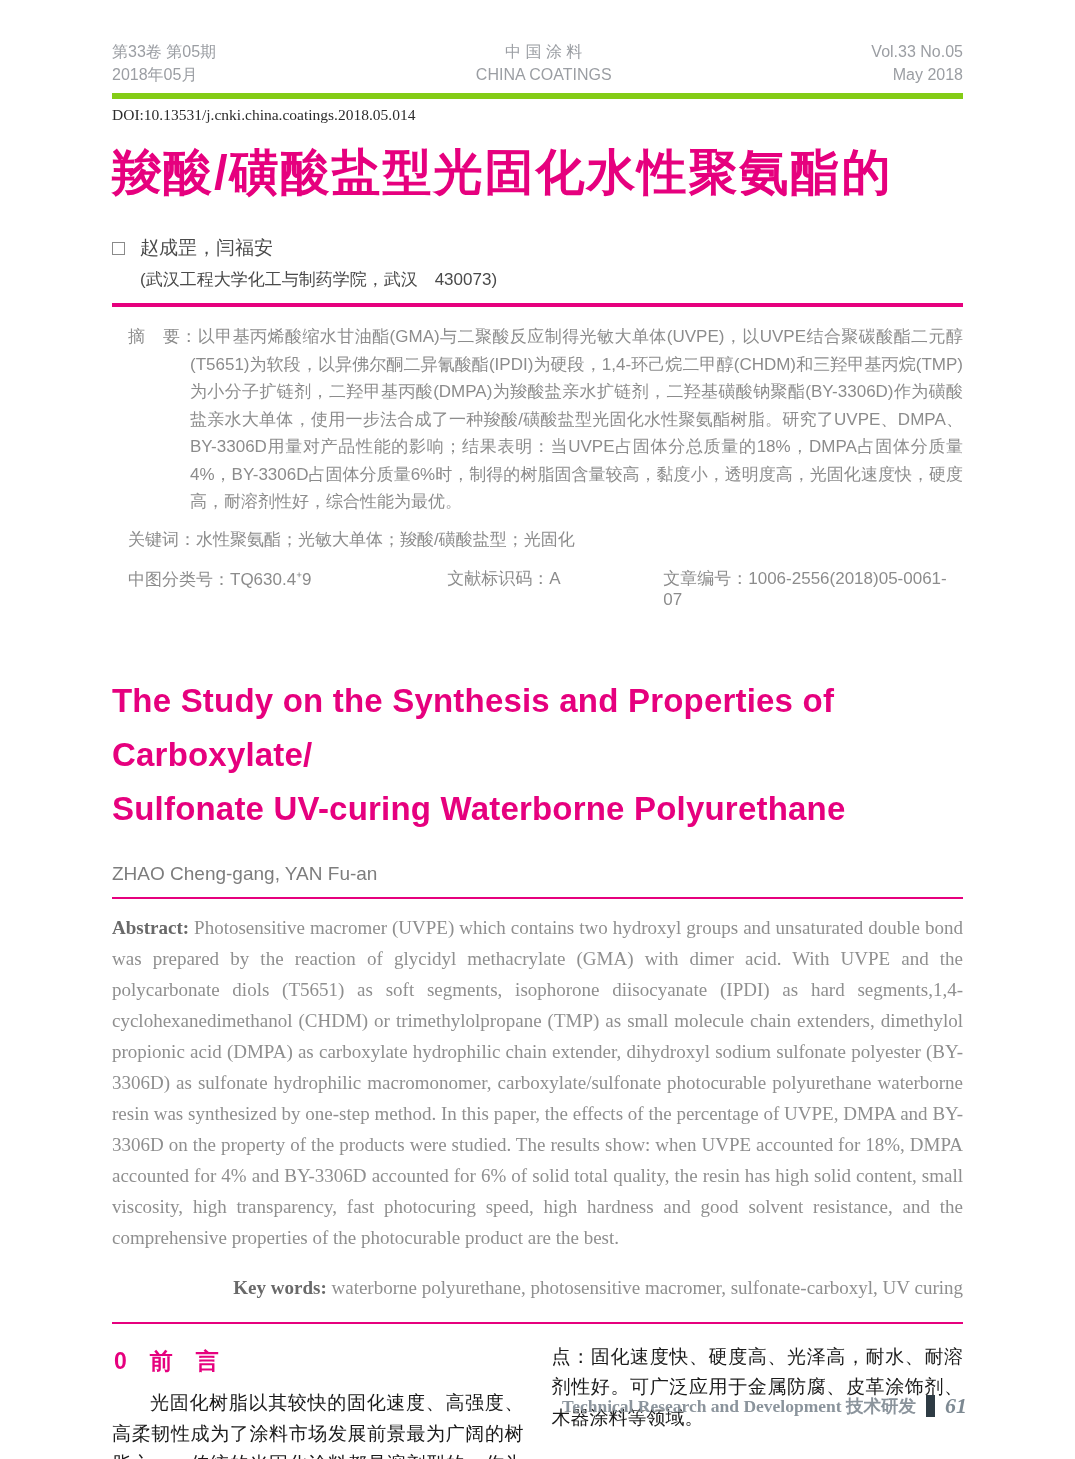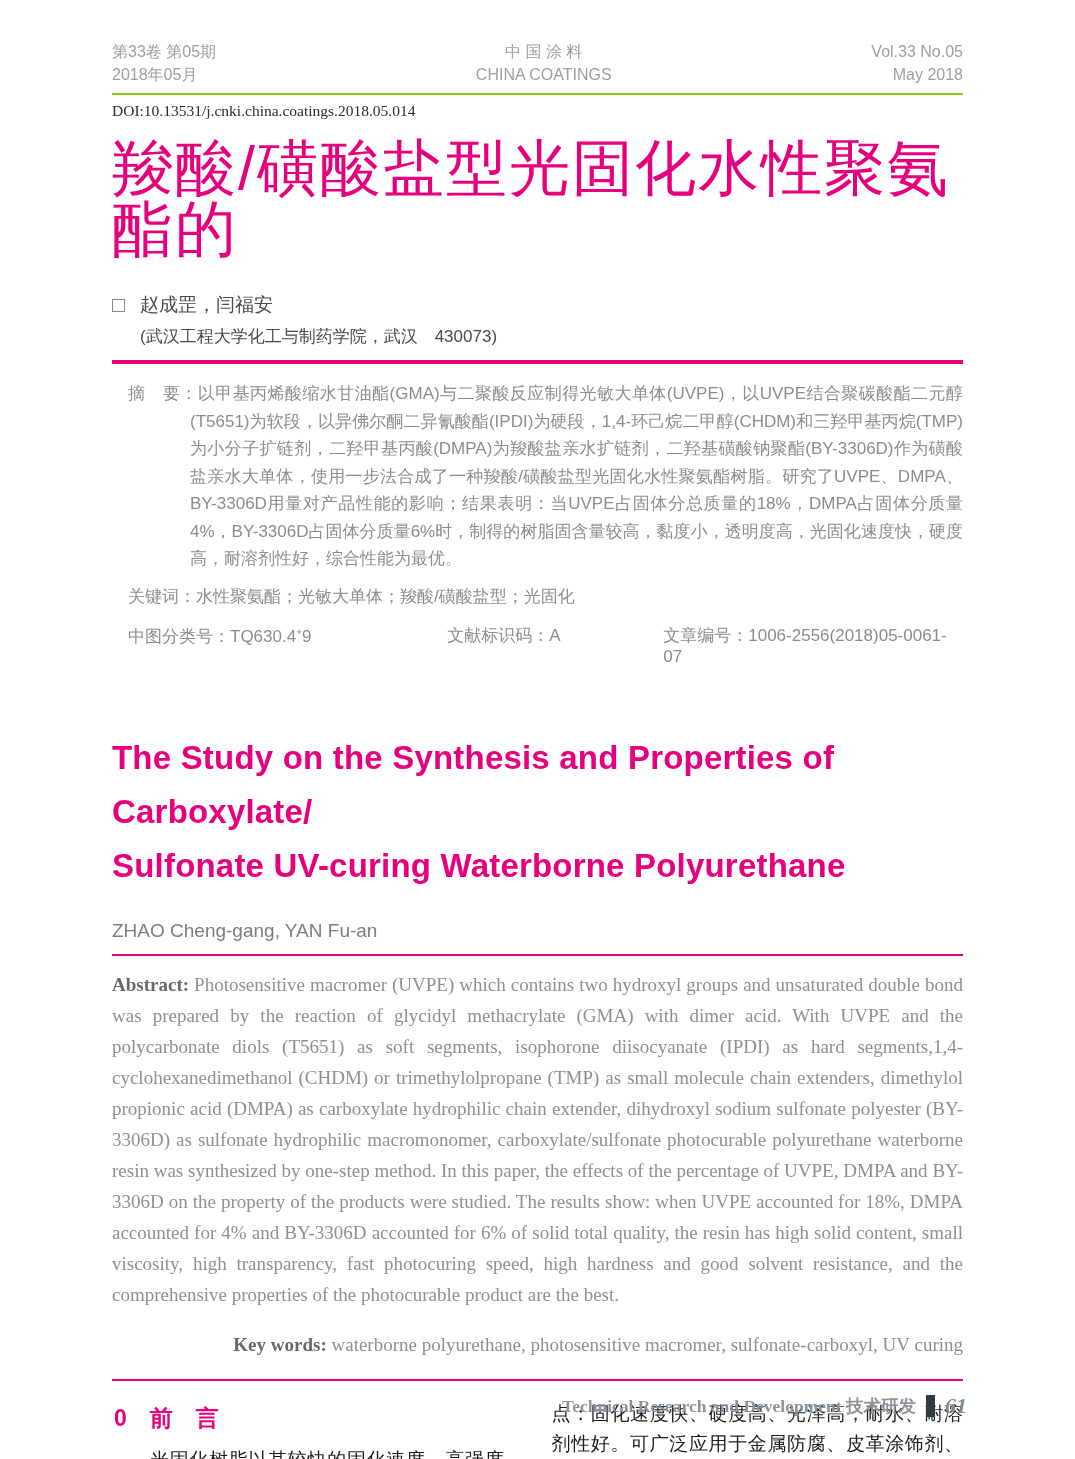--- a/index.html
+++ b/index.html
@@ -8,31 +8,31 @@
   body {
     width:1075px; height:1459px; background:#ffffff; position:relative; overflow:hidden;
     font-family:"Liberation Serif", serif; color:#1a1a1a;
   }
   .page { padding:40px 112px 0 112px; }
 
   
   .journal-header {
     display:flex; justify-content:space-between; align-items:flex-end;
     color:#9b9ea3; font-family:"Liberation Sans", sans-serif;
-    font-size:16px; line-height:23px; padding-bottom:7px; border-bottom:2px solid #84cc16;
+    font-size:16px; line-height:23px; padding-bottom:7px; border-bottom:6px solid #84cc16;
   }
   .jh-center { text-align:center; }
   .jh-right  { text-align:right; }
   .doi { margin-top:7px; font-size:15.5px; color:#2b2b2b; }
 
   
   .title-cn {
     margin:18px 0 0; color:var(--accent);
-    font-family:"Liberation Sans", sans-serif; font-weight:400;
-    font-size:61px; line-height:61px; letter-spacing:2px;
+    font-family:"Liberation Sans", sans-serif; font-weight:700;
+    font-size:49px; line-height:61px; letter-spacing:2px;
   }
   .authors-row {
     margin-top:32px; display:flex; align-items:center; gap:15px;
     font-family:"Liberation Sans", sans-serif; font-size:19px; color:#4a4a4a;
   }
   .author-square { width:13px; height:13px; border:1.5px solid #8a8a8a; flex:0 0 auto; }
   .affiliation-cn { margin:7px 0 0 28px; font-family:"Liberation Sans", sans-serif; font-size:17px; color:#4a4a4a; }
 
   .rule-accent { height:4px; background:var(--accent); margin-top:12px; }
   .rule-accent.thin { height:2px; }

